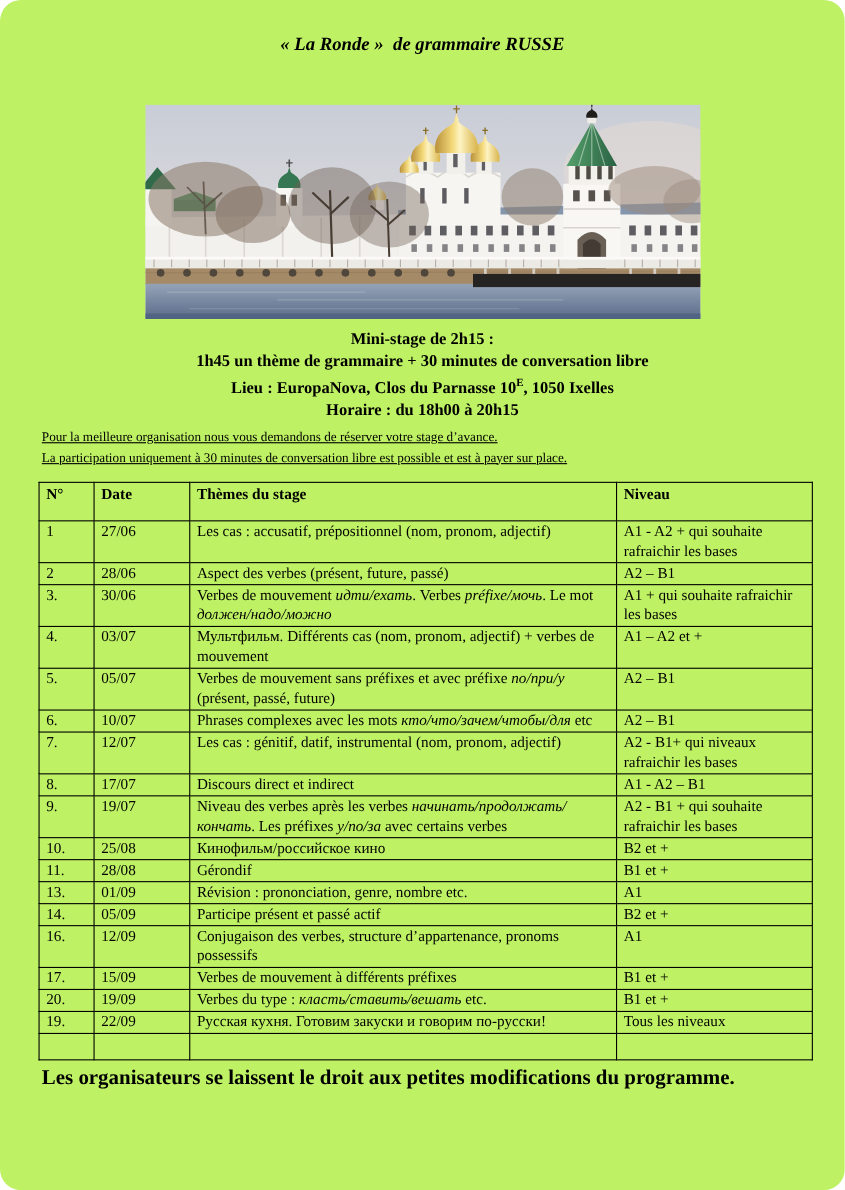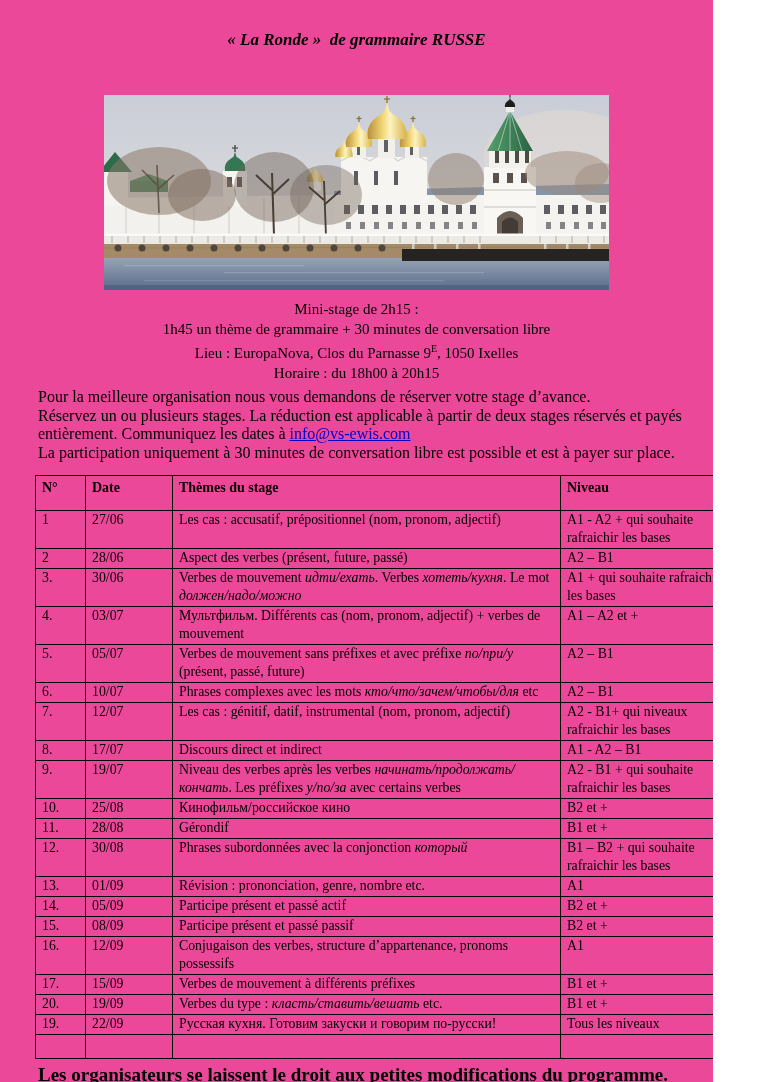--- a/index.html
+++ b/index.html
@@ -1,50 +1,52 @@
 <!DOCTYPE html>
 <html><head>
 <meta charset="utf-8">
 <style>
   html,body{margin:0;padding:0;background:#fff;}
   .page{
     position:relative;
-    width:713px;height:1082px;
-    background:#ec4899;
+    width:768px;height:1082px;
+    background:#bef264;
     overflow:hidden;
     font-family:"Liberation Serif","DejaVu Serif",serif;
     color:#000;
+    border-radius:19px;
   }
   .doc-title{
     margin:30px 0 0 0;
     text-align:center;
     font-size:17px;
     font-weight:bold;
     font-style:italic;
     font-family:"Liberation Serif","DejaVu Serif",serif;
     white-space:pre;
   }
   .photo-wrap{
     width:505px;height:195px;
     margin:45px auto 0 auto;
     overflow:hidden;
   }
   .photo-wrap svg{display:block;}
   .center-block{
     margin-top:9px;
     text-align:center;
-    font-weight:normal;
+    font-weight:bold;
     font-size:15px;
     line-height:20px;
   }
   .center-block sup{font-size:10px;}
   .paras{
     margin:5px 28px 0 38px;
-    font-size:16px;
+    font-size:12px;
     line-height:18.6px;
+    text-decoration:underline;
   }
   .paras p{margin:0;}
   a.email-link{color:#0000cc;text-decoration:underline;cursor:pointer;}
   table.stage-table{
     margin:13px 0 0 35px;
     border-collapse:collapse;
     width:703px;
     font-size:13.8px;
     table-layout:fixed;
   }
@@ -291,27 +293,26 @@
         <rect x="440" y="149" width="2.5" height="5"></rect>
           <rect x="462" y="149" width="2.5" height="5"></rect>
         <rect x="484" y="149" width="2.5" height="5"></rect>
       </g>
     </svg>
   </div>
 
   <div class="center-block">
     <div>Mini-stage de 2h15 :</div>
     <div>1h45 un thème de grammaire + 30 minutes de conversation libre</div>
-    <div><span>Lieu : EuropaNova, Clos du Parnasse 9</span><sup>E</sup><span>, 1050 Ixelles</span></div>
+    <div><span>Lieu : EuropaNova, Clos du Parnasse 10</span><sup>E</sup><span>, 1050 Ixelles</span></div>
     <div>Horaire : du 18h00 à 20h15</div>
   </div>
 
   <div class="paras">
     <p>Pour la meilleure organisation nous vous demandons de réserver votre stage d’avance.</p>
-    <p><span>Réservez un ou plusieurs stages. La réduction est applicable à partir de deux stages réservés et payés entièrement. Communiquez les dates à </span><a class="email-link">info@vs-ewis.com</a></p>
     <p>La participation uniquement à 30 minutes de conversation libre est possible et est à payer sur place.</p>
   </div>
 
   <table class="stage-table">
     <colgroup>
       <col style="width:50px">
         <col style="width:87px">
         <col style="width:388px">
         <col style="width:178px">
     </colgroup>
@@ -332,21 +333,21 @@
         </tr>
         <tr>
           <td>2</td>
           <td>28/06</td>
           <td><span>Aspect des verbes (présent, future, passé)</span></td>
           <td>A2 – B1</td>
         </tr>
         <tr>
           <td>3.</td>
           <td>30/06</td>
-          <td><span>Verbes de mouvement </span><i>идти/ехать</i><span>. Verbes </span><i>хотеть/кухня</i><span>. Le mot </span><i>должен/надо/можно</i></td>
+          <td><span>Verbes de mouvement </span><i>идти/ехать</i><span>. Verbes </span><i>préfixe/мочь</i><span>. Le mot </span><i>должен/надо/можно</i></td>
           <td>A1 + qui souhaite rafraichir les bases</td>
         </tr>
         <tr>
           <td>4.</td>
           <td>03/07</td>
           <td><span>Мультфильм. Différents cas (nom, pronom, adjectif) + verbes de mouvement</span></td>
           <td>A1 – A2 et +</td>
         </tr>
         <tr>
           <td>5.</td>
@@ -384,41 +385,29 @@
           <td><span>Кинофильм/российское кино</span></td>
           <td>B2 et +</td>
         </tr>
         <tr>
           <td>11.</td>
           <td>28/08</td>
           <td><span>Gérondif</span></td>
           <td>B1 et +</td>
         </tr>
         <tr>
-          <td>12.</td>
-          <td>30/08</td>
-          <td><span>Phrases subordonnées avec la conjonction </span><i>который</i></td>
-          <td>B1 – B2 + qui souhaite rafraichir les bases</td>
-        </tr>
-        <tr>
           <td>13.</td>
           <td>01/09</td>
           <td><span>Révision : prononciation, genre, nombre etc.</span></td>
           <td>A1</td>
         </tr>
         <tr>
           <td>14.</td>
           <td>05/09</td>
           <td><span>Participe présent et passé actif</span></td>
-          <td>B2 et +</td>
-        </tr>
-        <tr>
-          <td>15.</td>
-          <td>08/09</td>
-          <td><span>Participe présent et passé passif</span></td>
           <td>B2 et +</td>
         </tr>
         <tr>
           <td>16.</td>
           <td>12/09</td>
           <td><span>Conjugaison des verbes, structure d’appartenance, pronoms possessifs</span></td>
           <td>A1</td>
         </tr>
         <tr>
           <td>17.</td>

